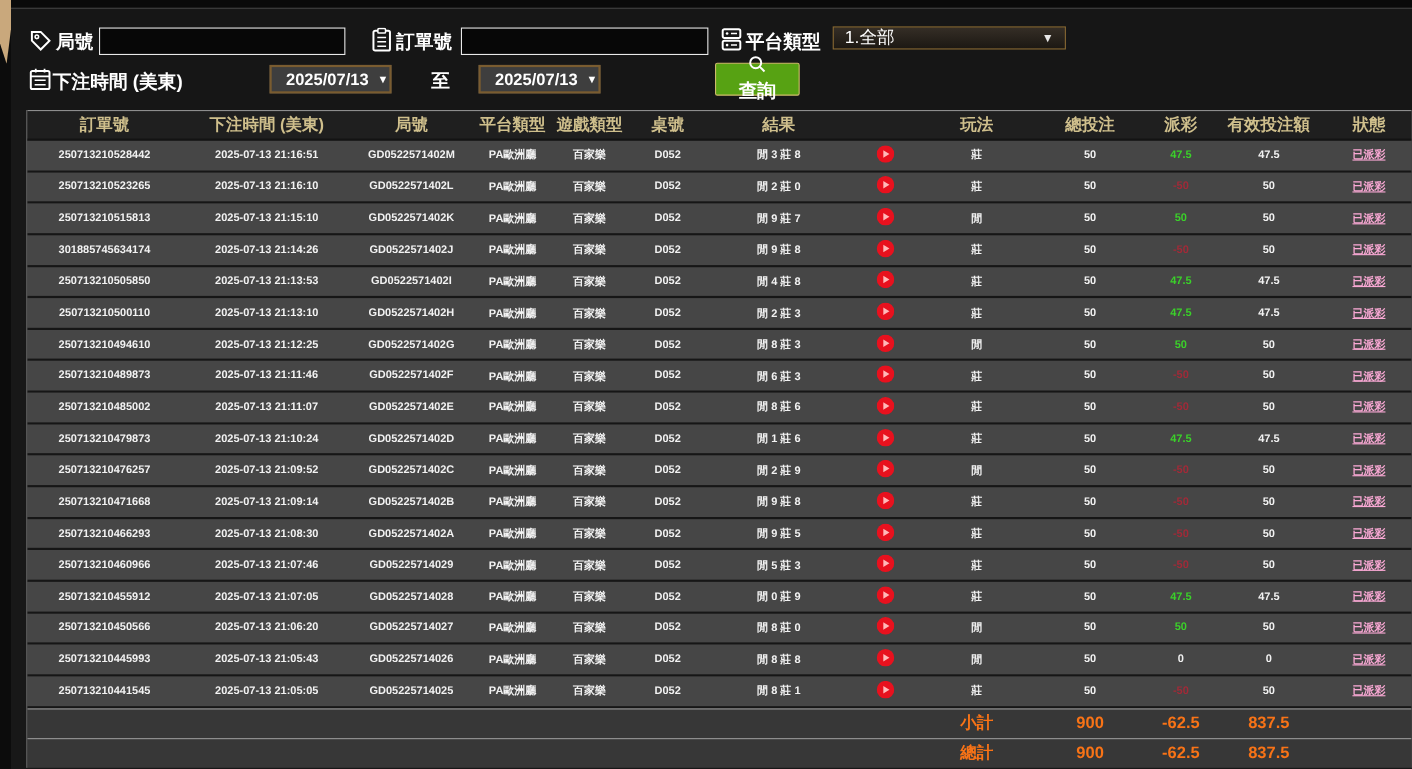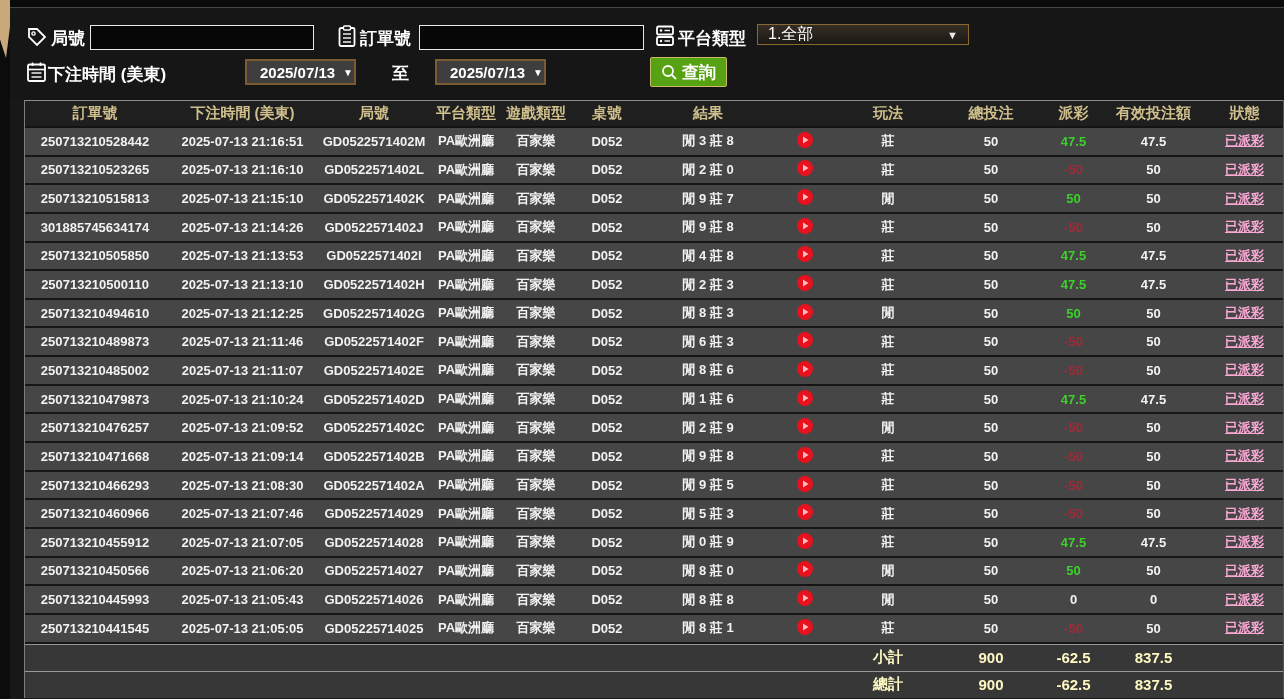--- a/index.html
+++ b/index.html
@@ -33,42 +33,42 @@
 
   .platform-select { position:absolute; height:21px; width:212px;
     background:linear-gradient(#352e26,#1c1813); border:1px solid #8a6a33;
     color:#fff; font-size:16px; display:flex; align-items:center; padding:0 10px;
     justify-content:space-between; cursor:pointer; }
   .platform-select .arr { font-size:11px; color:#e8e8e8; }
 
   .search-btn { position:absolute; left:640px; top:48px; width:77px; height:30px;
     background:#57a213; border:1px solid #cdb96a; border-radius:2px; color:#fff;
     font-size:17px; font-weight:bold; display:flex; align-items:center; justify-content:center;
-    gap:4px; cursor:pointer; font-family:inherit; }
+    gap:4px; cursor:pointer; font-family:inherit;flex-direction:column; }
 
   
   .records { position:absolute; left:24px; top:100px; width:1260px;
     border-left:1px solid #7e7e7e; border-right:1px solid #555; }
   .grid-row { display:grid;
     grid-template-columns:140px 155px 108px 76px 64px 78px 124px 70px 96px 110px 55px 105px 1fr;
     align-items:center; }
   .grid-row > div { text-align:center; overflow:hidden; white-space:nowrap; }
   .hdr { height:28px; background:#1f1f1f; border-top:1px solid #8d8d8d;
     border-bottom:2px solid #131313; }
   .hdr > div { color:#cfbf8c; font-size:15px; font-weight:bold; }
   .data-row { height:28.65px; background:#464646; border-bottom:2px solid #161616;
-    font-size:13px; font-weight:600; color:#f2f2f2; }
+    font-size:10px; font-weight:600; color:#f2f2f2; }
   .data-row .cjk { font-weight:bold; }
   .win  { color:#3bd02a; }
   .lose { color:#a12a38; }
   .push { color:#f0f0f0; }
   .status-paid { color:#f9a8d4; font-weight:bold;text-decoration:underline; }
   .play-btn { display:inline-flex; cursor:pointer; }
   .foot-row { height:27.3px; background:#373737; border-top:1px solid #979797;
-    font-size:15px; font-weight:bold; color:#fef9c3; }
+    font-size:15px; font-weight:bold; color:#f97316; }
 </style>
 </head>
 <body>
 
 <div class="top-strip"></div>
 <div class="left-strip"></div>
 <div class="left-tab"></div>
 
 <div class="form-area">
 

